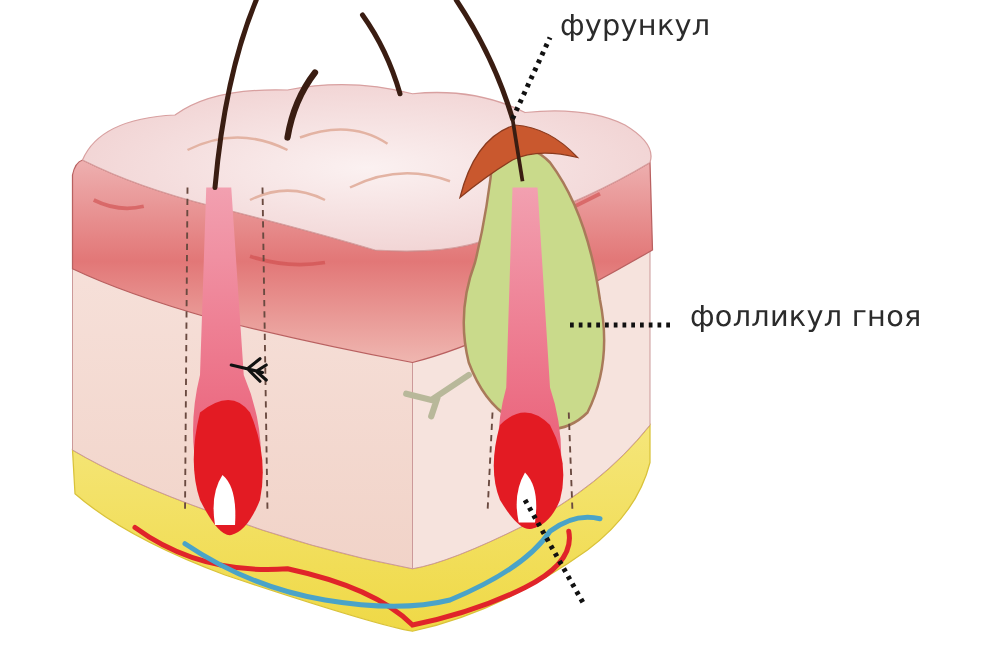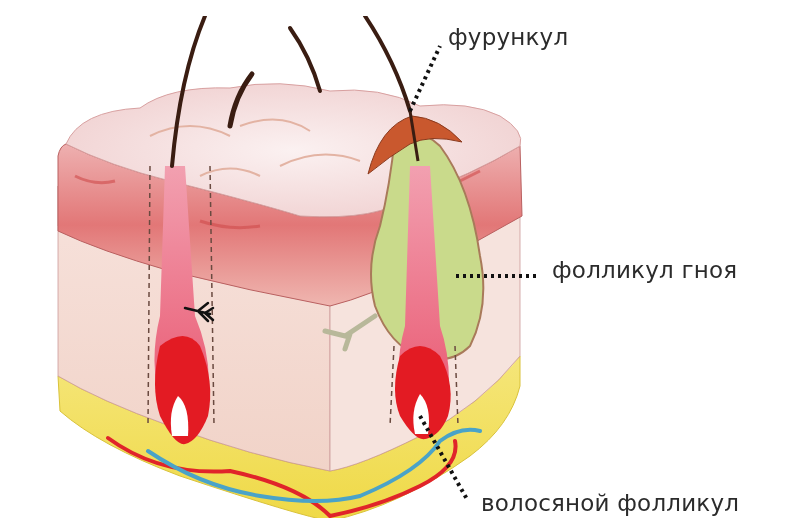--- a/index.html
+++ b/index.html
@@ -1,17 +1,17 @@
 <!DOCTYPE html>
 <html><head>
   <meta charset="utf-8">
   <style>
     html, body { margin: 0; padding: 0; background: #ffffff; }
     body { width: 800px; height: 518px; position: relative; overflow: hidden; font-family: "DejaVu Sans", sans-serif; }
-    #stage { position: absolute; left: 0; top: 16px; width: 800px; height: 460px; }
+    #stage { position: absolute; left: 0; top: 0; width: 800px; height: 460px; }
     .label { position: absolute; color: #2b2b2b; font-family: "DejaVu Sans", sans-serif; font-size: 23px; letter-spacing: 0.2px; white-space: nowrap; }
     #lbl-furuncle { left: 448px; top: 8px; }
     #lbl-pus { left: 552px; top: 241px; }
     #lbl-follicle { left: 481px; top: 474px; }
   </style>
 </head>
 <body>
 
 <div id="stage">
   <svg width="800" height="518" viewBox="0 0 800 518" xmlns="http://www.w3.org/2000/svg">
@@ -100,14 +100,13 @@
 
     <g>
       <line x1="410" y1="95" x2="440" y2="30" stroke="#111" stroke-width="4" stroke-dasharray="3,4"></line>
       <line x1="456" y1="260" x2="538" y2="260" stroke="#111" stroke-width="4" stroke-dasharray="3,4"></line>
       <line x1="420" y1="400" x2="468" y2="485" stroke="#111" stroke-width="4" stroke-dasharray="3,4"></line>
     </g>
   </svg>
 
   <div class="label" id="lbl-furuncle">фурункул</div>
   <div class="label" id="lbl-pus">фолликул гноя</div>
-  <div class="label" id="lbl-follicle">волосяной фолликул</div>
 </div>
 
 </body></html>

